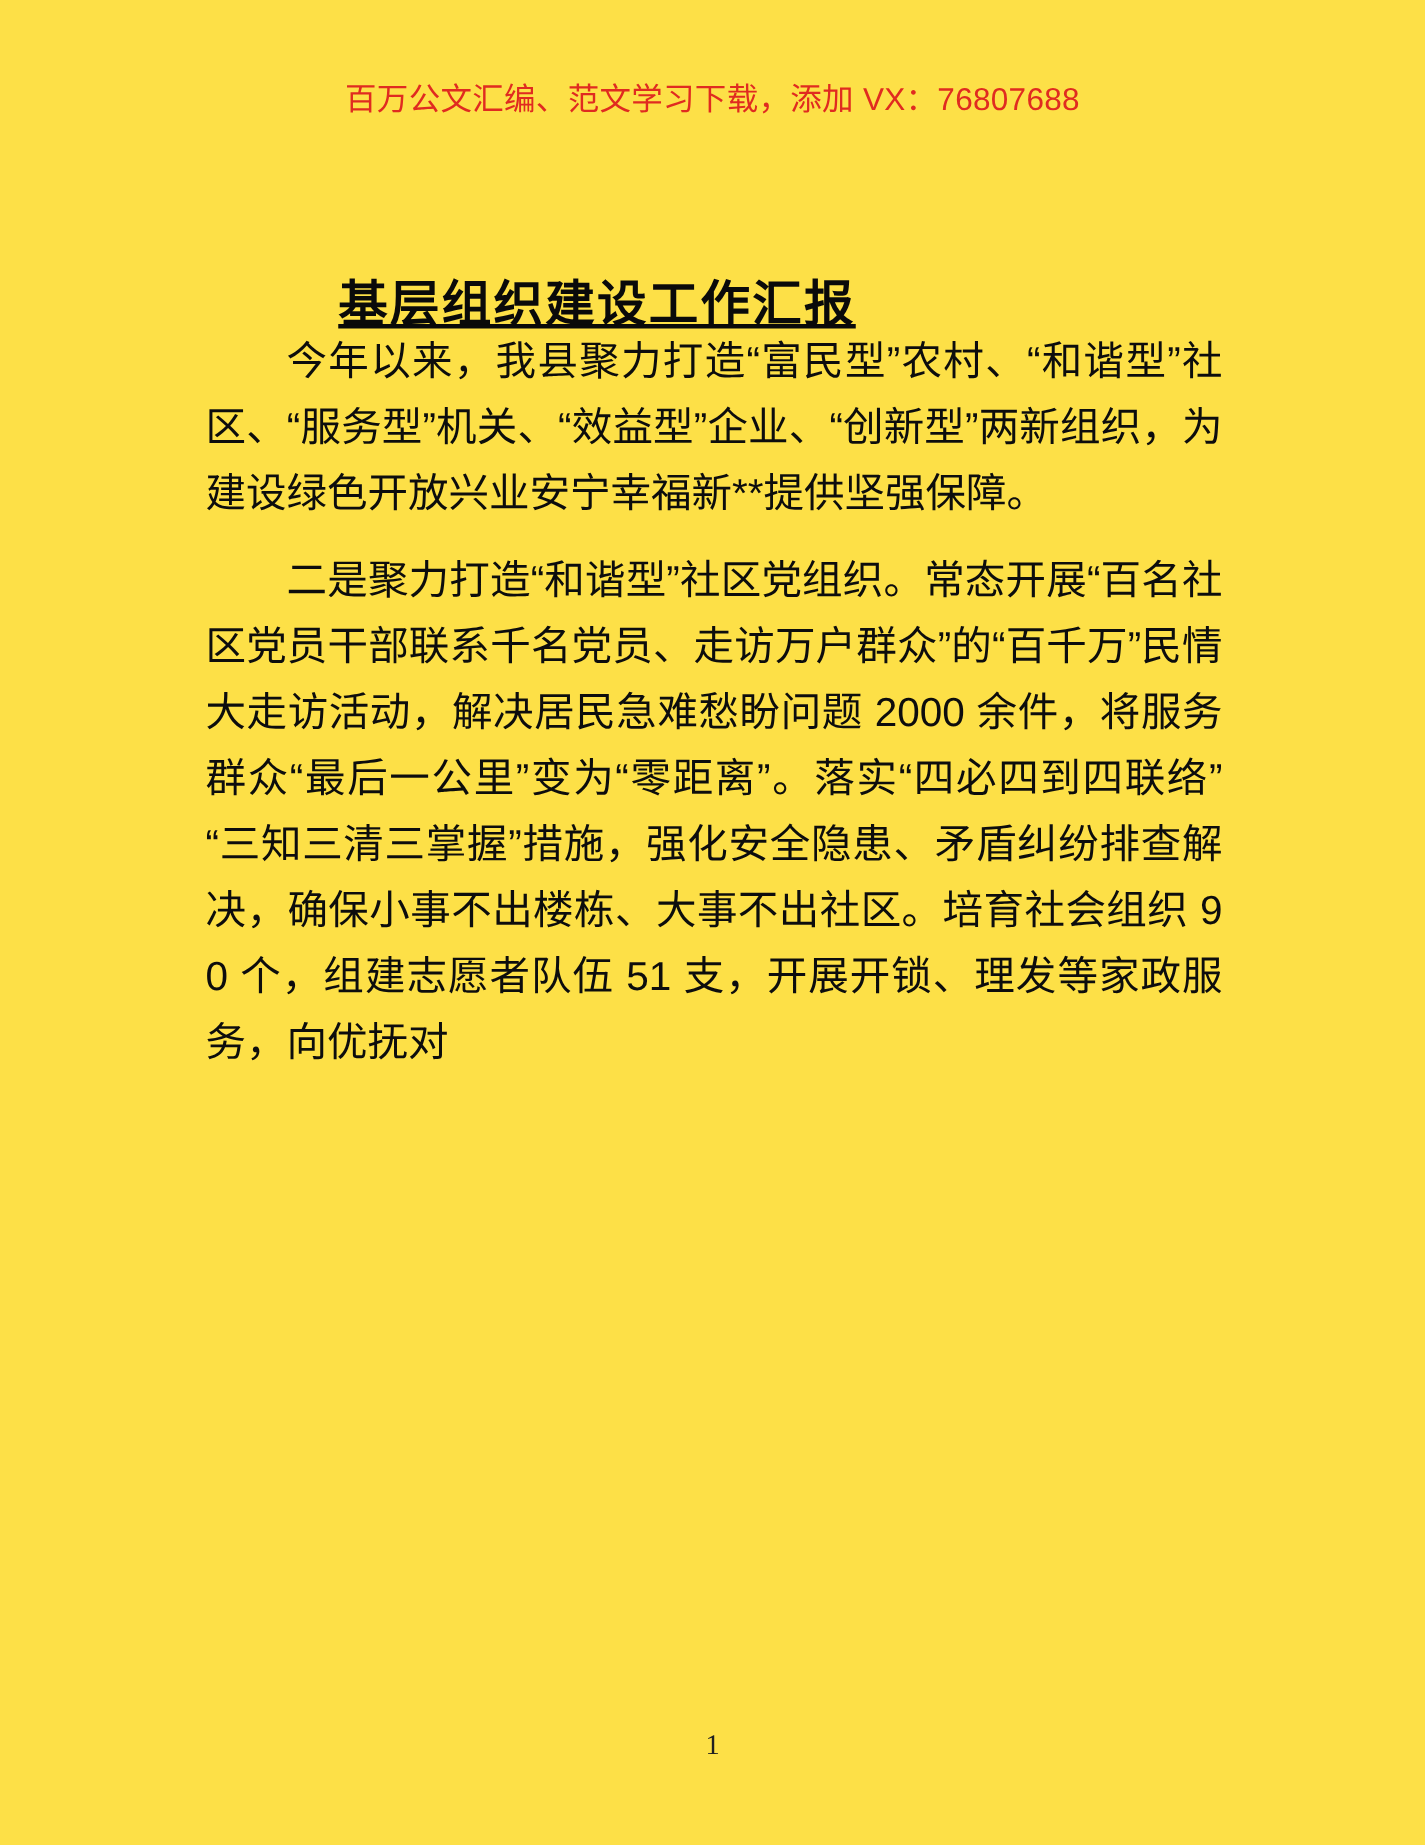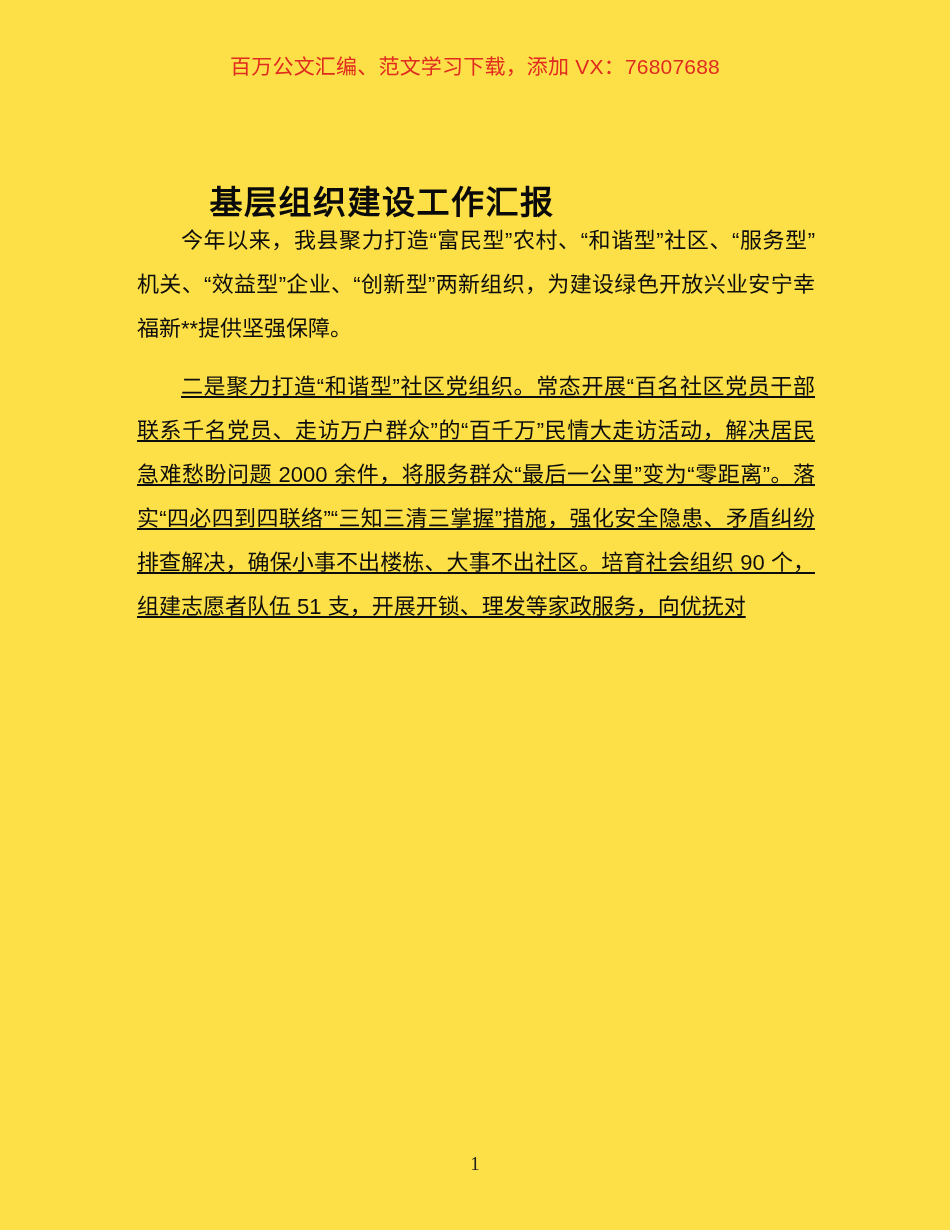--- a/index.html
+++ b/index.html
@@ -32,55 +32,55 @@
     letter-spacing: 0.2px;
     font-family: "Liberation Sans", "DejaVu Sans", sans-serif;
     white-space: nowrap;
     user-select: text;
   }
 
   
   .doc-title {
     position: absolute;
     top: 158px;
-    left: 0;
+    left: 16px;
     width: 764px;
     text-align: center;
     font-size: 33px;
     line-height: 46px;
     font-weight: 700;
     color: #0a0a0a;
     letter-spacing: 1.5px;
     font-family: "Liberation Sans", "DejaVu Sans", sans-serif;
+    text-decoration: underline;
   }
 
   
   .doc-body {
     position: absolute;
     top: 219px;
     left: 137px;
     width: 678px;
   }
 
   .para {
     margin: 0 0 14px 0;
-    font-size: 22px;
+    font-size: 27px;
     line-height: 44px;
     color: #0d0d0d;
     text-align: justify;
     text-justify: inter-character;
     text-indent: 2em;
     letter-spacing: 0px;
     font-family: "Liberation Sans", "DejaVu Sans", sans-serif;
     word-break: break-all;
   }
 
   .para:last-child {
     margin-bottom: 0;
-    text-decoration: underline;
   }
 
   
   .page-number {
     position: absolute;
     top: 1152px;
     left: 0;
     width: 950px;
     text-align: center;
     font-family: "Liberation Serif", "DejaVu Serif", serif;

